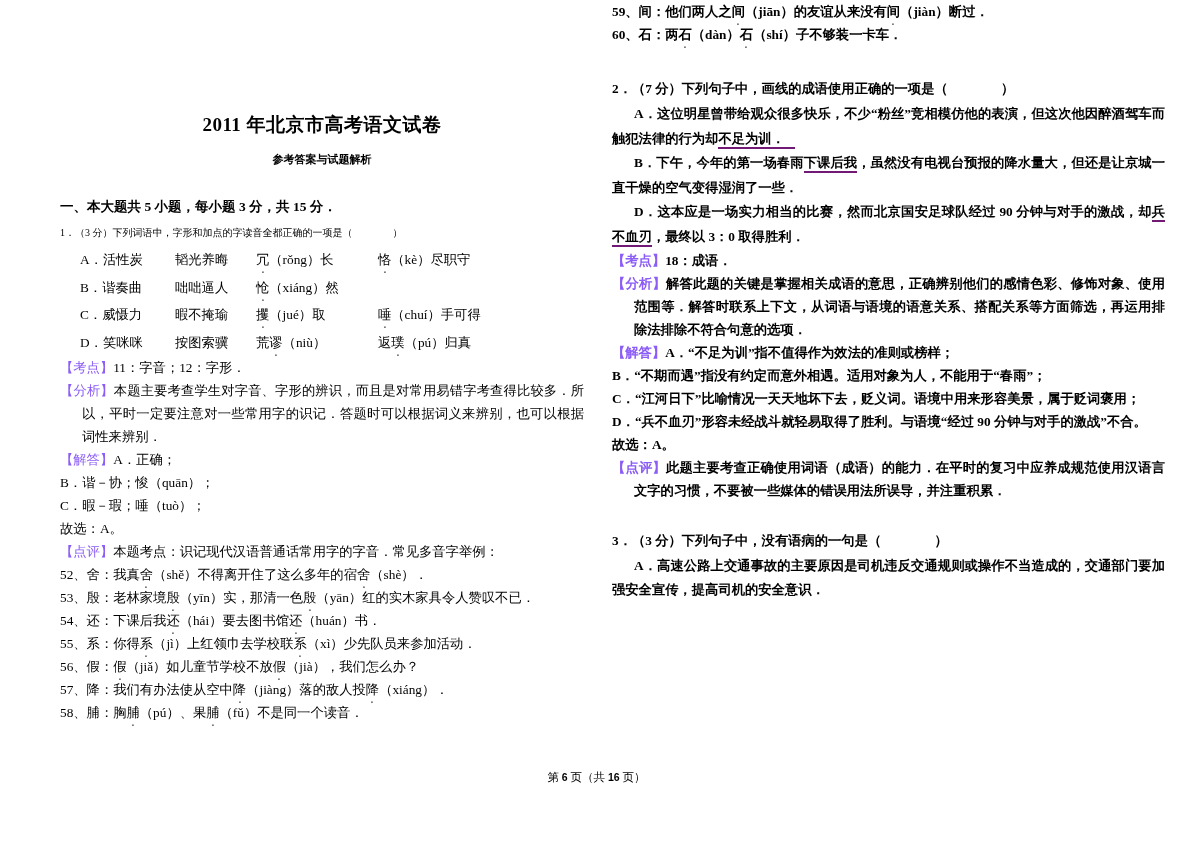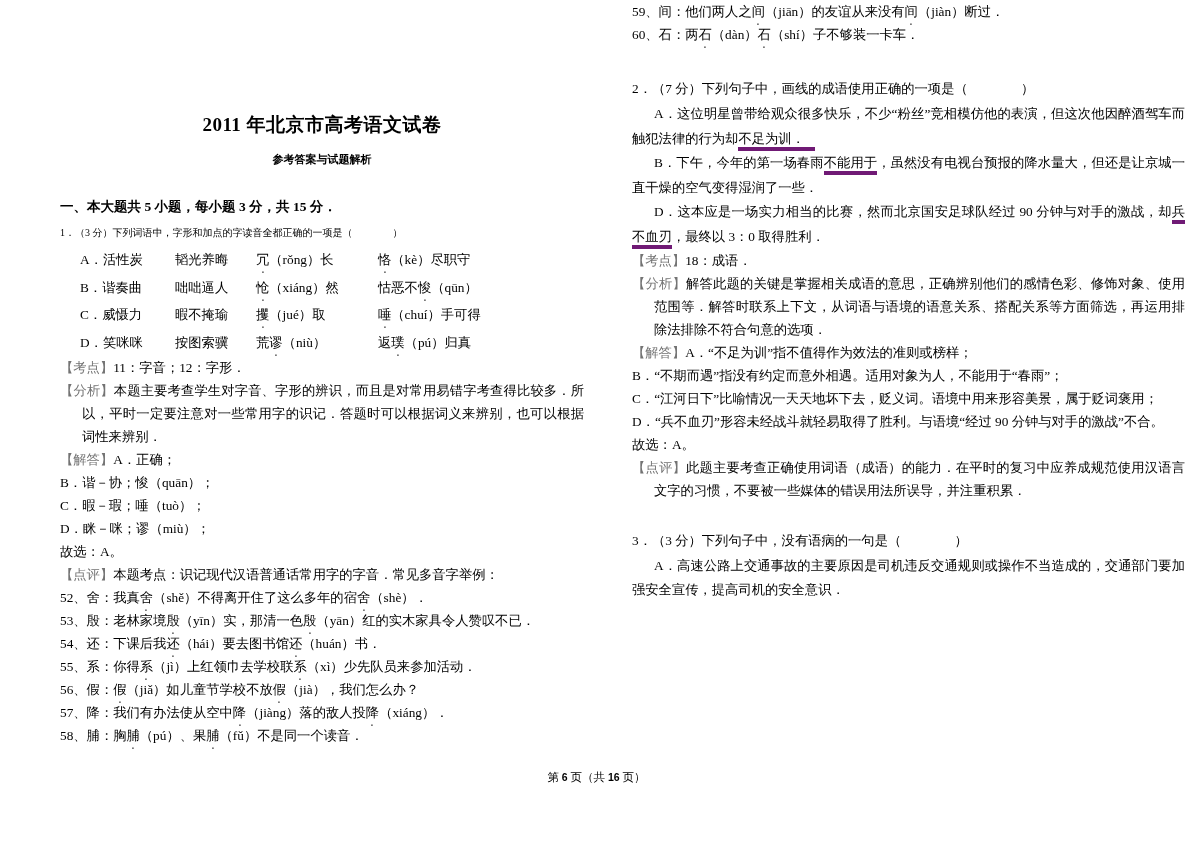--- a/index.html
+++ b/index.html
@@ -1,44 +1,44 @@
 <!DOCTYPE html>
 <html><head>
 <meta charset="utf-8">
 <style>
   html,body{margin:0;padding:0;background:#e8e8e8;}
   .page{position:relative;width:1200px;height:848px;background:#ffffff;margin:0 auto;
         font-family:"Liberation Serif","DejaVu Serif",serif;color:#000;overflow:hidden;}
   .col{position:absolute;top:0;}
   .col-left{left:60px;width:524px;}
-  .col-right{left:632px;width:553px;}
+  .col-right{left:612px;width:553px;font-weight:bold;}
   .title{margin:110px 0 0 0;font-size:19px;font-weight:bold;text-align:center;line-height:30px;letter-spacing:.5px;}
   .subtitle{margin-top:12px;font-size:11px;font-weight:bold;text-align:center;line-height:14px;}
   .section{margin:28px 0 0 0;font-size:13.5px;font-weight:bold;line-height:26px;}
   .stem{margin:0;font-size:10px;line-height:26px;}
   .optrows{margin-top:0;}
   .optrow{display:flex;padding-left:20px;font-size:13.3px;line-height:27.5px;white-space:nowrap;}
   .oc1{width:80px;}
   .oc2{width:81px;margin-left:15px;}
   .oc3{width:122px;}
   .oc4{flex:1;}
   p.ans,p.ex{margin:0;font-size:13.3px;line-height:23px;text-align:justify;}
   .hang{padding-left:22px;text-indent:-22px;}
-  .lab{color:#737373;}
+  .lab{color:#8b5cf6;}
   .mt8{margin-top:8px;}
   .mt6{margin-top:6px;}
   .mt16{margin-top:16px;}
   .mt90{margin-top:90px;}
   .qstem2{margin:30px 0 0 0;font-size:13.3px;line-height:26px;}
   .qstem3{margin:26px 0 0 0;font-size:13.3px;line-height:26px;}
   p.qopt{margin:0;font-size:13.3px;line-height:24.5px;text-indent:22px;text-align:justify;}
   p.qopt3{margin:0;font-size:13.3px;line-height:24px;text-indent:22px;text-align:justify;}
   .em{position:relative;}
   .em::after{content:"●";position:absolute;left:50%;transform:translateX(-50%) scale(.55);bottom:-8px;font-size:6px;line-height:1;}
-  .u{border-bottom:4px solid #701a75;padding-bottom:1px;}
+  .u{border-bottom:2px solid #701a75;padding-bottom:1px;}
   .b{font-weight:bold;font-family:"Liberation Sans","DejaVu Sans",sans-serif;font-size:10.5px;}
   .footer{position:absolute;left:0;right:7px;top:770px;text-align:center;font-size:11.5px;line-height:14px;}
 </style>
 </head>
 <body>
 
 <div class="page">
 
   <div class="col col-left">
     <h1 class="title">2011 年北京市高考语文试卷</h1>
@@ -51,61 +51,59 @@
       <div class="optrow">
         <span class="oc1">A．活性炭</span>
         <span class="oc2">韬光养晦</span>
         <span class="oc3"><span class="em">冗</span><span>（rǒng）长</span></span>
         <span class="oc4"><span class="em">恪</span><span>（kè）尽职守</span></span>
       </div>
       <div class="optrow">
         <span class="oc1">B．谐奏曲</span>
         <span class="oc2">咄咄逼人</span>
         <span class="oc3"><span class="em">怆</span><span>（xiáng）然</span></span>
-        <span class="oc4"><span>怙恶不</span><span class="em">悛</span><span>（qūn）</span></span>
       </div>
       <div class="optrow">
         <span class="oc1">C．威慑力</span>
         <span class="oc2">暇不掩瑜</span>
         <span class="oc3"><span class="em">攫</span><span>（jué）取</span></span>
         <span class="oc4"><span class="em">唾</span><span>（chuí）手可得</span></span>
       </div>
       <div class="optrow">
         <span class="oc1">D．笑咪咪</span>
         <span class="oc2">按图索骥</span>
         <span class="oc3"><span>荒</span><span class="em">谬</span><span>（niù）</span></span>
         <span class="oc4"><span>返</span><span class="em">璞</span><span>（pú）归真</span></span>
       </div>
     </div>
 
     <p class="ans mt8"><span class="lab">【考点】</span><span>11：字音；12：字形．</span></p>
     <p class="ans hang"><span class="lab">【分析】</span><span>本题主要考查学生对字音、字形的辨识，而且是对常用易错字考查得比较多．所以，平时一定要注意对一些常用字的识记．答题时可以根据词义来辨别，也可以根据词性来辨别．</span></p>
     <p class="ans"><span class="lab">【解答】</span><span>A．正确；</span></p>
     <p class="ans">B．谐－协；悛（quān）；</p>
     <p class="ans">C．暇－瑕；唾（tuò）；</p>
-    <p class="ans">D．眯－咪；谬（miù）；</p>
     <p class="ans">故选：A。</p>
     <p class="ans"><span class="lab">【点评】</span><span>本题考点：识记现代汉语普通话常用字的字音．常见多音字举例：</span></p>
 
     <p class="ex"><span>52、舍：我真</span><span class="em">舍</span><span>（shě）不得离开住了这么多年的宿</span><span class="em">舍</span><span>（shè）．</span></p>
     <p class="ex"><span>53、殷：老林家境</span><span class="em">殷</span><span>（yīn）实，那清一色</span><span class="em">殷</span><span>（yān）红的实木家具令人赞叹不已．</span></p>
     <p class="ex"><span>54、还：下课后我</span><span class="em">还</span><span>（hái）要去图书馆</span><span class="em">还</span><span>（huán）书．</span></p>
     <p class="ex"><span>55、系：你得</span><span class="em">系</span><span>（jì）上红领巾去学校联</span><span class="em">系</span><span>（xì）少先队员来参加活动．</span></p>
     <p class="ex"><span>56、假：</span><span class="em">假</span><span>（jiǎ）如儿童节学校不放</span><span class="em">假</span><span>（jià），我们怎么办？</span></p>
     <p class="ex"><span>57、降：我们有办法使从空中</span><span class="em">降</span><span>（jiàng）落的敌人投</span><span class="em">降</span><span>（xiáng）．</span></p>
     <p class="ex"><span>58、脯：胸</span><span class="em">脯</span><span>（pú）、果</span><span class="em">脯</span><span>（fǔ）不是同一个读音．</span></p>
   </div>
 
   <div class="col col-right">
     <p class="ex mt90"><span>59、间：他们两人之</span><span class="em">间</span><span>（jiān）的友谊从来没有</span><span class="em">间</span><span>（jiàn）断过．</span></p>
     <p class="ex"><span>60、石：两</span><span class="em">石</span><span>（dàn）</span><span class="em">石</span><span>（shí）子不够装一卡车．</span></p>
 
     <div class="qstem2">2．（7 分）下列句子中，画线的成语使用正确的一项是（　　　　）</div>
     <p class="qopt"><span>A．这位明星曾带给观众很多快乐，不少“粉丝”竞相模仿他的表演，但这次他因醉酒驾车而触犯法律的行为却</span><span class="u" style="padding-right: 10px;">不足为训．</span></p>
-    <p class="qopt"><span>B．下午，今年的第一场春雨</span><span class="u">不能用于</span><span>，虽然没有电视台预报的降水量大，但还是让京城一直干燥的空气变得湿润了一些．</span></p>
+    <p class="qopt"><span>B．下午，今年的第一场春雨</span><span class="u">下课后我</span><span>，虽然没有电视台预报的降水量大，但还是让京城一直干燥的空气变得湿润了一些．</span></p>
     <p class="qopt"><span>D．这本应是一场实力相当的比赛，然而北京国安足球队经过 90 分钟与对手的激战，却</span><span class="u">兵不血刃</span><span>，最终以 3：0 取得胜利．</span></p>
 
     <p class="ans mt16"><span class="lab">【考点】</span><span>18：成语．</span></p>
     <p class="ans hang"><span class="lab">【分析】</span><span>解答此题的关键是掌握相关成语的意思，正确辨别他们的感情色彩、修饰对象、使用范围等．解答时联系上下文，从词语与语境的语意关系、搭配关系等方面筛选，再运用排除法排除不符合句意的选项．</span></p>
     <p class="ans"><span class="lab">【解答】</span><span>A．“不足为训”指不值得作为效法的准则或榜样；</span></p>
     <p class="ans">B．“不期而遇”指没有约定而意外相遇。适用对象为人，不能用于“春雨”；</p>
     <p class="ans">C．“江河日下”比喻情况一天天地坏下去，贬义词。语境中用来形容美景，属于贬词褒用；</p>
     <p class="ans">D．“兵不血刃”形容未经战斗就轻易取得了胜利。与语境“经过 90 分钟与对手的激战”不合。</p>
     <p class="ans">故选：A。</p>
     <p class="ans hang mt6"><span class="lab">【点评】</span><span>此题主要考查正确使用词语（成语）的能力．在平时的复习中应养成规范使用汉语言文字的习惯，不要被一些媒体的错误用法所误导，并注重积累．</span></p>

